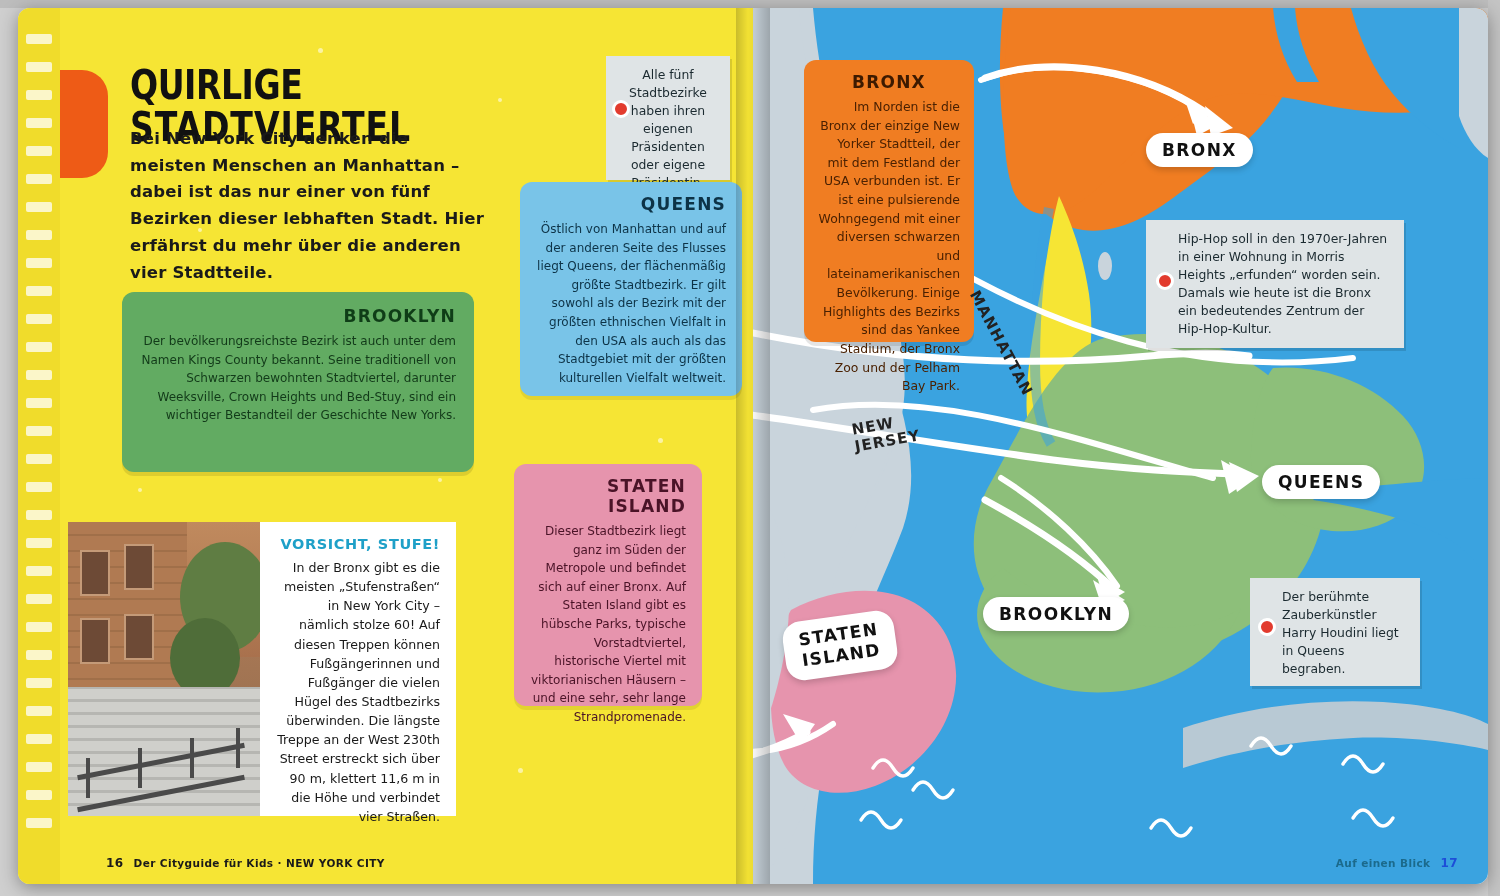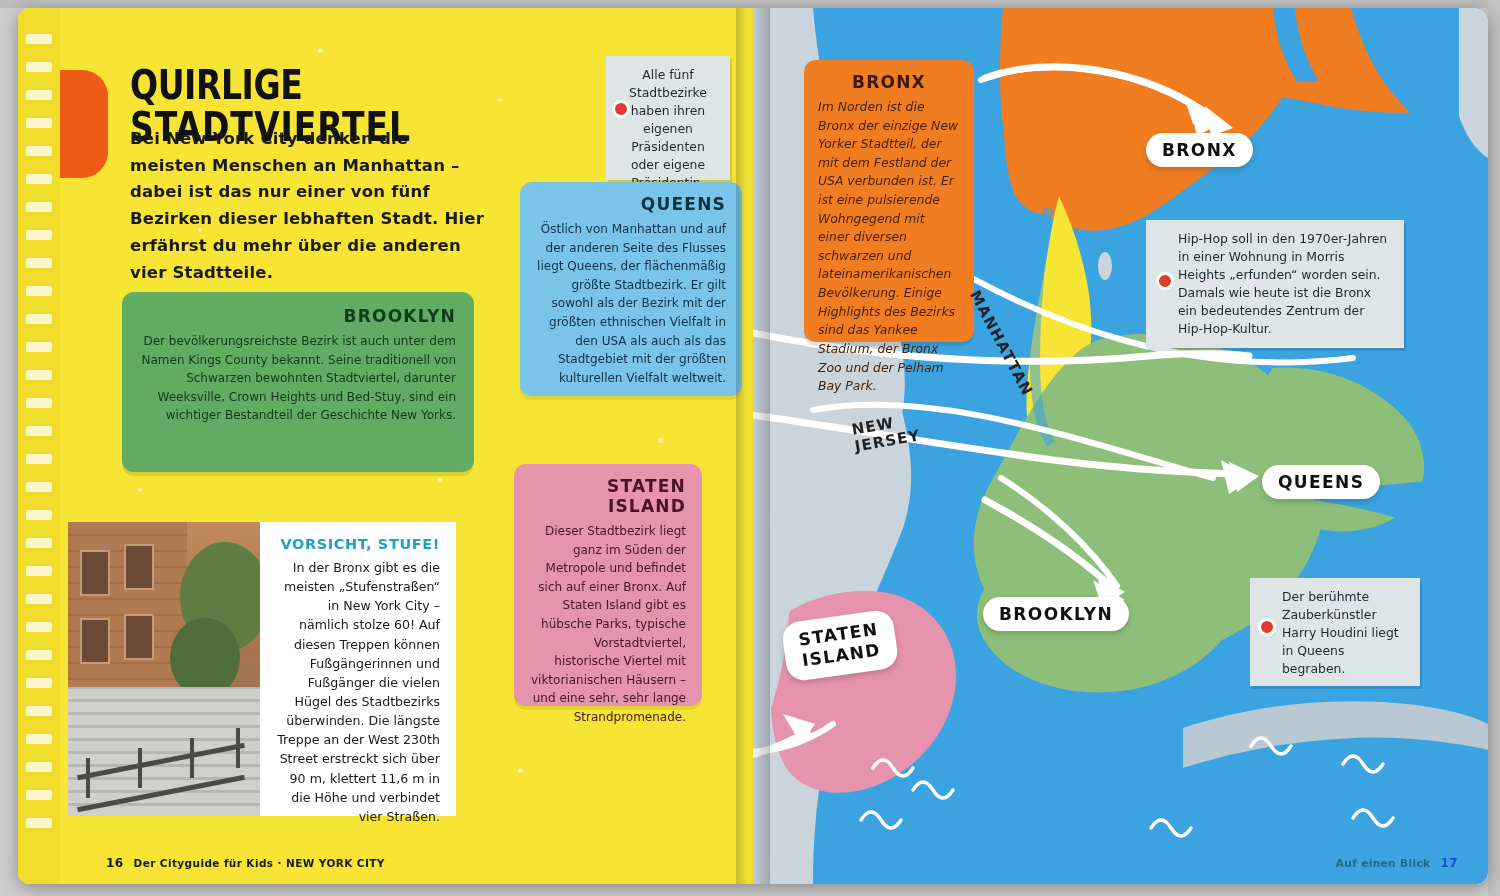--- a/index.html
+++ b/index.html
@@ -87,21 +87,21 @@
     left:496px;top:456px;width:188px;height:242px;
     background:#e694ad;color:#4a1327;padding:12px 16px;
     box-shadow:0 4px 0 rgba(0,0,0,.08);
   }
   .card-bronx{
     left:786px;top:52px;width:170px;height:282px;
     background:#f07d22;color:#4a2102;padding:12px 14px;
     box-shadow:0 4px 0 rgba(0,0,0,.10);
   }
   .card-bronx h3{text-align:center;color:#3d1a00;}
-  .card-bronx p{text-align:left;font-size:12.4px;line-height:1.5;font-style:italic;}
+  .card-bronx p{text-align:right;font-size:12.4px;line-height:1.5;}
 
   
   .photo{
     position:absolute;left:50px;top:514px;width:192px;height:294px;
     background:linear-gradient(#b9805a,#8d6a4c);
     overflow:hidden;
   }
   .photo .sky{position:absolute;left:0;top:0;width:100%;height:46%;
     background:linear-gradient(#c08a5e,#a9714d);}
   .photo .wall{position:absolute;left:0;top:0;width:62%;height:64%;

